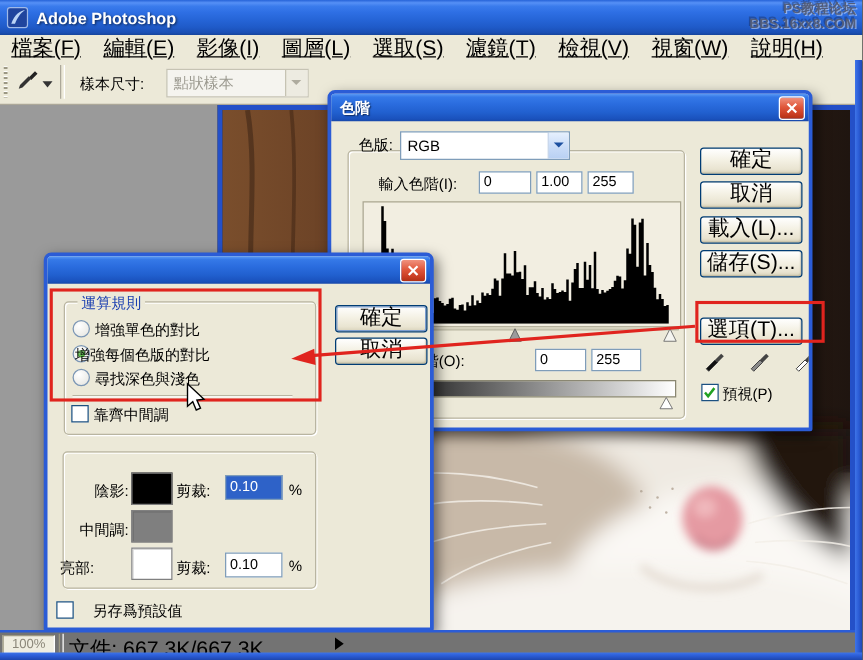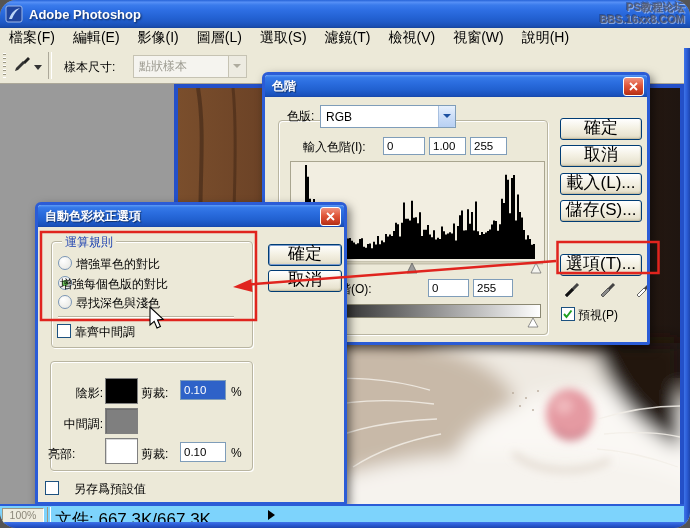--- a/index.html
+++ b/index.html
@@ -1,37 +1,37 @@
 <!DOCTYPE html>
 <html><head>
 <meta charset="utf-8">
 <style>
   html,body{margin:0;padding:0;background:#555;}
   #app{position:relative;width:690px;height:528px;overflow:hidden;background:#9A9A9A;
-       font-family:"Liberation Sans","DejaVu Sans",sans-serif;font-size:12px;color:#000;border-radius:16px;}
+       font-family:"Liberation Sans","DejaVu Sans",sans-serif;font-size:12px;color:#000;}
   
   .app-titlebar{position:absolute;left:0;top:0;width:690px;height:28px;display:flex;align-items:center;
     background:linear-gradient(180deg,#2663D8 0%,#5690F6 8%,#3A7BEC 18%,#2E6FE4 35%,#2564D6 58%,#1F5AC8 78%,#1A4FB4 93%,#16449C 100%);}
   .app-title{color:#fff;font-weight:bold;font-size:13px;margin-left:6px;text-shadow:1px 1px 2px rgba(0,0,0,.6);}
   .watermark{position:absolute;right:5px;top:1px;text-align:right;line-height:12px;font-size:11px;font-weight:bold;
     color:rgba(82,92,118,.95);text-shadow:1px 1px 0 rgba(255,255,255,.45),-1px -1px 0 rgba(20,30,60,.35);}
   .menubar{position:absolute;left:0;top:28px;width:690px;height:20px;background:#ECE9D8;display:flex;align-items:center;
     border-bottom:1px solid #D8D4C4;}
-  .menu-item{padding:2px 9px;font-size:14px;cursor:default;}
+  .menu-item{padding:2px 9px;font-size:17px;cursor:default;text-decoration:underline;}
   .optionsbar{position:absolute;left:0;top:48px;width:684px;height:35px;background:#ECE9D8;border-bottom:1px solid #ACA899;}
   .grip{position:absolute;left:3px;top:5px;width:3px;height:25px;
     background:repeating-linear-gradient(180deg,#fff 0 1px,#9C9884 1px 2px,transparent 2px 4px);}
   .toolcaret{position:absolute;left:34px;top:17px;width:0;height:0;border-left:4px solid transparent;border-right:4px solid transparent;border-top:5px solid #333;}
   .opt-sep{position:absolute;left:48px;top:4px;width:2px;height:27px;border-left:1px solid #ACA899;border-right:1px solid #fff;}
   .opt-label{position:absolute;left:64px;top:11px;font-size:12px;}
   .combo-disabled{position:absolute;left:133px;top:7px;width:112px;height:21px;background:#F5F4EF;border:1px solid #C6C3B3;display:flex;align-items:center;}
   .combo-disabled .val{flex:1;padding-left:5px;color:#9C9A90;font-size:12px;}
   .combo-disabled .btn{width:17px;height:100%;background:#EDEBE1;border-left:1px solid #C6C3B3;position:relative;}
   .combo-disabled .btn:after{content:"";position:absolute;left:4px;top:8px;border-left:4px solid transparent;border-right:4px solid transparent;border-top:4px solid #AEAB9E;}
-  .statusbar{position:absolute;left:0;top:504px;width:690px;height:18px;background:#7dd3fc;border-top:2px solid #2B5CD6;z-index:6;}
+  .statusbar{position:absolute;left:0;top:504px;width:690px;height:18px;background:#737373;border-top:2px solid #2B5CD6;z-index:6;}
   .zoom-field{position:absolute;left:2px;top:2px;width:40px;height:13px;background:#EFEDE0;border:1px solid;border-color:#9C9882 #fff #fff #9C9882;
     color:#8C887A;font-size:10.5px;text-align:center;line-height:13px;}
   .status-sep{position:absolute;left:47px;top:1px;width:2px;height:15px;border-left:1px solid #9C9882;border-right:1px solid #fff;}
   .doc-info{position:absolute;left:55px;top:2px;font-size:17px;}
   .status-arrow{position:absolute;left:268px;top:4px;width:0;height:0;border-top:5px solid transparent;border-bottom:5px solid transparent;border-left:7px solid #000;}
   .frame-right{position:absolute;left:684px;top:48px;width:6px;height:480px;background:linear-gradient(90deg,#3E74E8,#2B5CD6 50%,#1E46AE);z-index:7;}
   .frame-bottom{position:absolute;left:0;top:522px;width:690px;height:6px;background:linear-gradient(180deg,#3E74E8,#2B5CD6 45%,#1E46AE);z-index:7;}
   
   .doc-window{position:absolute;left:174px;top:84px;width:502px;height:430px;border:4px solid #2450C8;background:#40342a;z-index:1;}
   
@@ -231,21 +231,20 @@
     <div class="checkbox" style="left:296px;top:232px">
       <svg width="12" height="12">
           <polyline points="2,6 4.5,9 9.5,2.5" fill="none" stroke="#21A121" stroke-width="2"></polyline>
         </svg>
     </div>
     <span class="lbl" style="left:313px;top:232px">預視(P)</span>
   </div>
 
   <div class="xp-window" style="left:35px;top:202px;width:306px;height:297px;z-index:3">
     <div class="xp-titlebar">
-      <span class="t">自動色彩校正選項</span>
       <div class="xp-close">
         <svg width="11" height="11">
             <path d="M2 2 L9 9 M9 2 L2 9" stroke="#fff" stroke-width="1.8"></path>
           </svg>
       </div>
     </div>
 
     <div class="groupbox" style="left:13px;top:36px;width:200px;height:105px"></div>
     <span class="grouplabel" style="left:24px;top:29px">運算規則</span>
 

